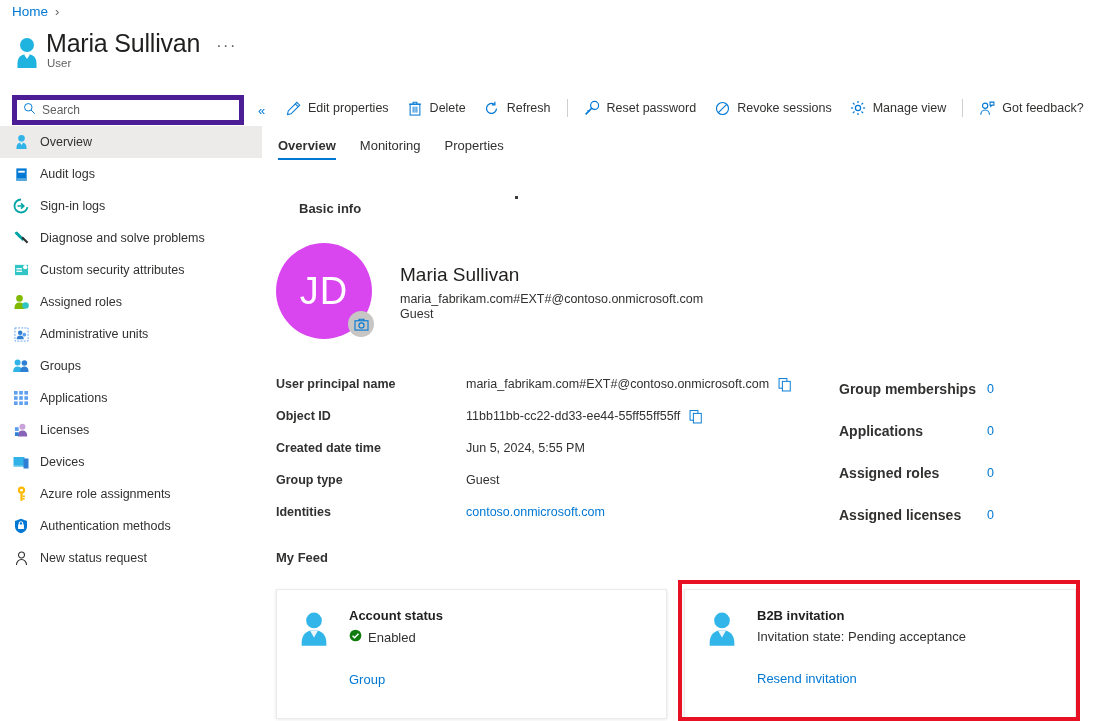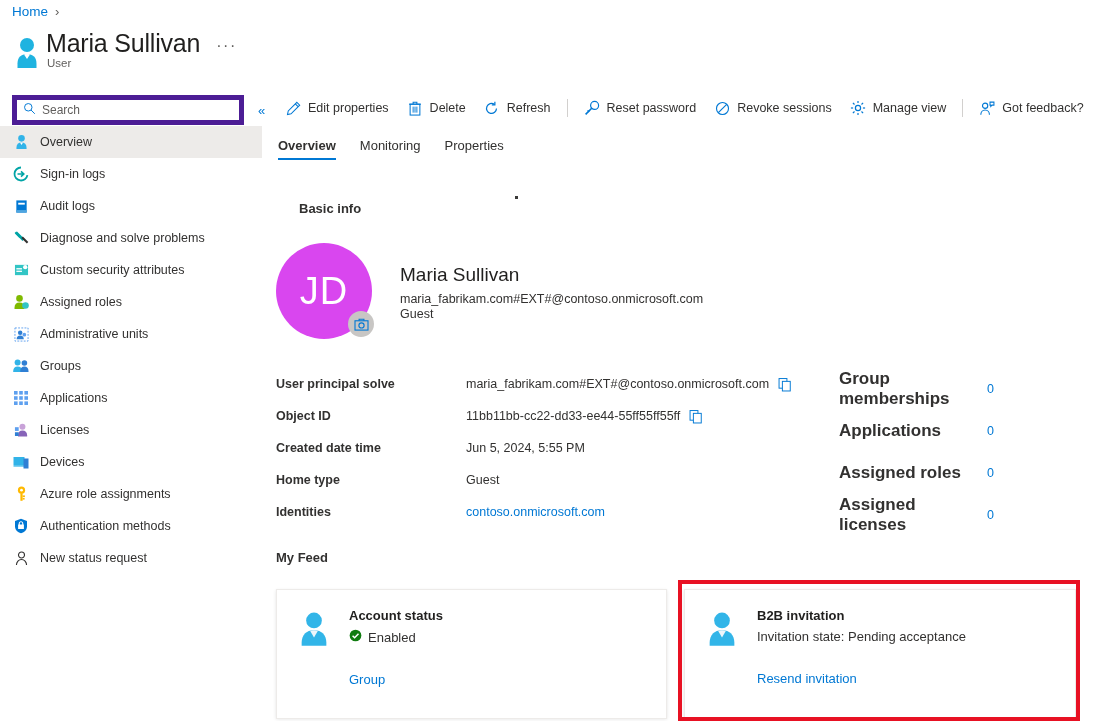--- a/index.html
+++ b/index.html
@@ -176,21 +176,21 @@
   .prop-value {
     font-size: 12.5px; color: #323130; display: flex;
     align-items: center; gap: 9px;
   }
   .prop-value.link { color: #0078d4; cursor: pointer; }
   .copy-icon { cursor: pointer; display: inline-flex; }
 
   .props-right { position: absolute; left: 563px; top: 368px; }
   .stat-row { display: flex; align-items: center; height: 42px; }
   .stat-label {
-    width: 148px; font-size: 17px; font-weight: bold; color: #323130;
+    width: 148px; font-size: 14px; font-weight: bold; color: #323130;
   }
   .stat-value { font-size: 12.5px; color: #0078d4; cursor: pointer; }
 
   
   .card {
     position: absolute; background: #ffffff;
     border: 1px solid #edebe9;
     box-shadow: 0 1.2px 3.6px rgba(0,0,0,0.10), 0 0.3px 0.9px rgba(0,0,0,0.08);
     box-sizing: border-box;
   }
@@ -264,37 +264,37 @@
           <circle cx="8" cy="4.6" r="3.5" fill="#31b3e8"></circle>
           <path d="M8 9c-3.4 0-5.4 2-5.4 5.5V16h10.8v-1.5C13.4 11 11.4 9 8 9z" fill="#31b3e8"></path>
           <path d="M6.5 9.2L8 11.6l1.5-2.4c-.5-.1-1-.2-1.5-.2s-1 .1-1.5.2z" fill="#ffffff"></path>
         </svg>
       </span>
       <span class="nav-label">Overview</span>
     </div>
 
     <div class="nav-item">
       <span class="nav-icon">
-        <svg width="16" height="16" viewBox="0 0 16 16">
-          <path d="M8 1.5a6.5 6.5 0 1 0 6.4 7.6" fill="none" stroke="#00a4a6" stroke-width="1.8"></path>
-          <path d="M4.5 8h6M8 5.4L10.8 8 8 10.6" fill="none" stroke="#00a4a6" stroke-width="1.6"></path>
-        </svg>
-      </span>
-      <span class="nav-label">Sign-in logs</span>
-    </div>
-
-    <div class="nav-item">
-      <span class="nav-icon">
         <svg width="15" height="15" viewBox="0 0 16 16">
           <rect x="2.5" y="1.5" width="11" height="13" fill="#0078d4"></rect>
           <rect x="4.5" y="4" width="7" height="2" fill="#ffffff"></rect>
           <rect x="2.5" y="11.8" width="11" height="2.7" fill="#50a6e0"></rect>
         </svg>
       </span>
       <span class="nav-label">Audit logs</span>
+    </div>
+
+    <div class="nav-item">
+      <span class="nav-icon">
+        <svg width="16" height="16" viewBox="0 0 16 16">
+          <path d="M8 1.5a6.5 6.5 0 1 0 6.4 7.6" fill="none" stroke="#00a4a6" stroke-width="1.8"></path>
+          <path d="M4.5 8h6M8 5.4L10.8 8 8 10.6" fill="none" stroke="#00a4a6" stroke-width="1.6"></path>
+        </svg>
+      </span>
+      <span class="nav-label">Sign-in logs</span>
     </div>
 
     <div class="nav-item">
       <span class="nav-icon">
         <svg width="16" height="16" viewBox="0 0 16 16">
           <path d="M2 2.5l7.5 7.5 2-2L4 .5 2 2.5z" fill="#00a4a6" transform="translate(0,1)"></path>
           <path d="M14 3l-3 3 1.2 1.2 3-3c.4 1.7-.2 3.3-1.5 4.3L9.5 13 12 15l4.2-4.4" fill="none"></path>
           <path d="M13.8 13.4L8.3 7.9 9.8 6.4l5.5 5.5-1.5 1.5z" fill="#323130"></path>
           <path d="M3.2 1.5L1.6 3.1l4.9 4.9 1.6-1.6-4.9-4.9z" fill="#00a4a6"></path>
         </svg>
@@ -546,21 +546,21 @@
       </div>
       <div class="identity-text">
         <span class="identity-name">Maria Sullivan</span>
         <span class="identity-upn">maria_fabrikam.com#EXT#@contoso.onmicrosoft.com</span>
         <span class="identity-type">Guest</span>
       </div>
     </div>
 
     <div class="props-left">
       <div class="prop-row">
-        <span class="prop-label">User principal solve</span>
+        <span class="prop-label">User principal name</span>
         <span class="prop-value">
           <span>maria_fabrikam.com#EXT#@contoso.onmicrosoft.com</span>
           <span class="copy-icon">
             <svg width="14" height="15" viewBox="0 0 16 16">
               <rect x="1.2" y="1.2" width="9" height="11" fill="none" stroke="#0078d4" stroke-width="1.1"></rect>
               <rect x="5" y="4.4" width="9" height="11" fill="#ffffff" stroke="#0078d4" stroke-width="1.1"></rect>
             </svg>
           </span>
         </span>
       </div>
@@ -577,21 +577,21 @@
           </span>
         </span>
       </div>
 
       <div class="prop-row">
         <span class="prop-label">Created date time</span>
         <span class="prop-value">Jun 5, 2024, 5:55 PM</span>
       </div>
 
       <div class="prop-row">
-        <span class="prop-label">Home type</span>
+        <span class="prop-label">Group type</span>
         <span class="prop-value">Guest</span>
       </div>
 
       <div class="prop-row">
         <span class="prop-label">Identities</span>
         <span class="prop-value link">contoso.onmicrosoft.com</span>
       </div>
     </div>
 
     <div class="props-right">

